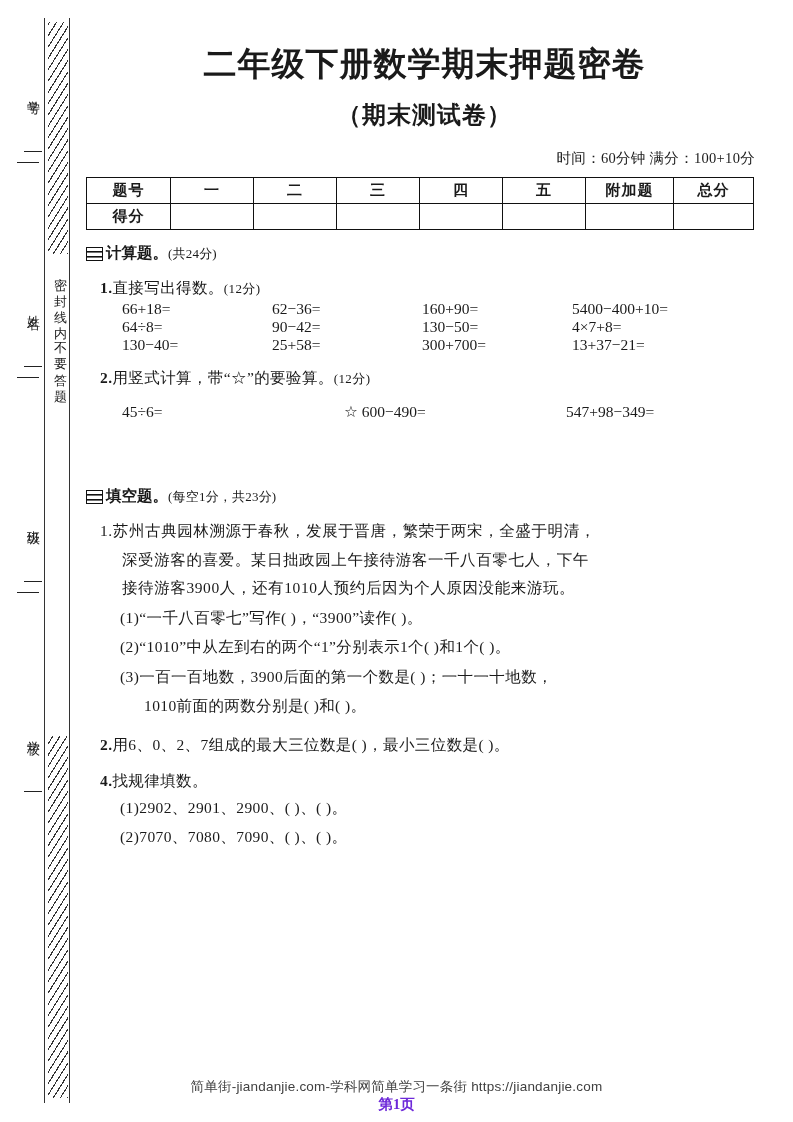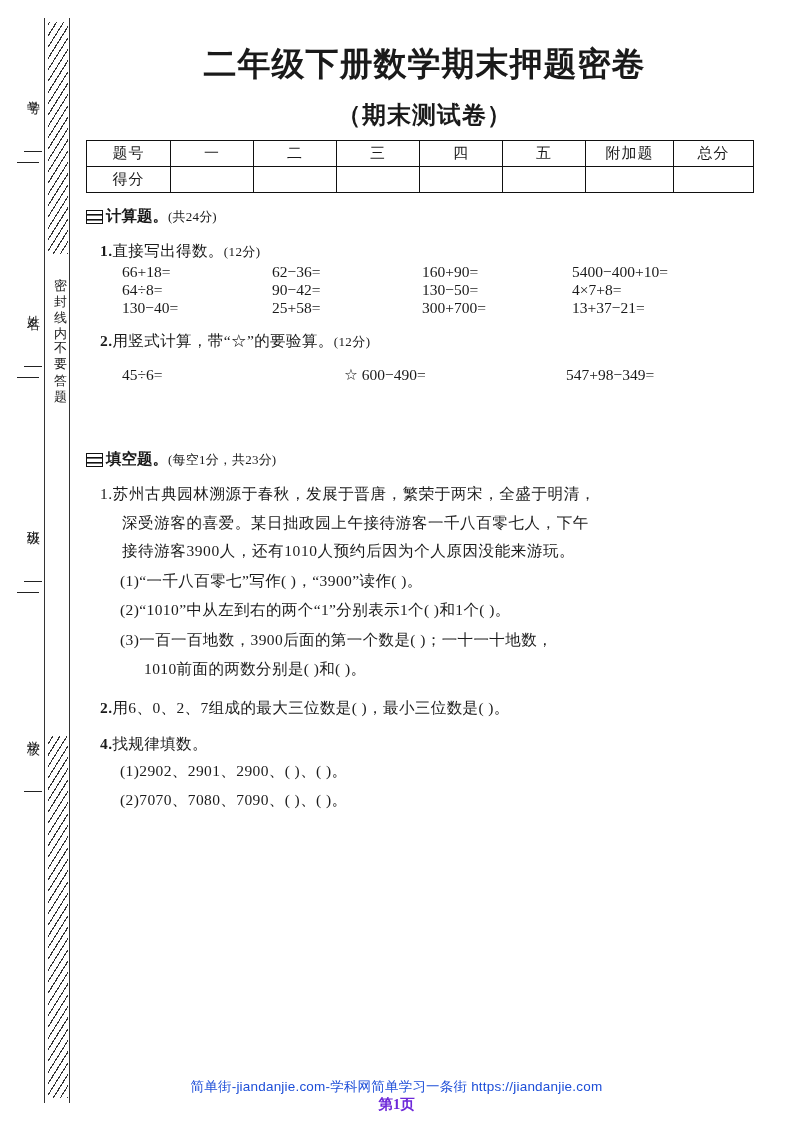--- a/index.html
+++ b/index.html
@@ -96,21 +96,21 @@
     width: 668px;
     margin-top: 9px;
     border-collapse: collapse;
     table-layout: fixed;
   }
   table.score td {
     border: 1.3px solid #111;
     height: 26px;
     text-align: center;
     font-size: 15px;
-    font-weight: 400;
+    font-weight: 700;
     letter-spacing: 1px;
     margin-left: 10px;
   }
   table.score td.lbl { width: 84px; }
   table.score td.extra { width: 88px; }
   table.score td.tot { width: 80px; }
 
   .sec-head {
     display: flex; align-items: center;
     margin-top: 13px;
@@ -172,21 +172,21 @@
     font-size: 15.5px;
     line-height: 1.9;
     padding-left: 34px;
     letter-spacing: .4px;
   }
 
   .footer-wm {
     position: absolute; left: 0; right: 0; bottom: 26px;
     text-align: center;
     font-size: 13.5px;
-    color: #1d4ed8;
+    color: #404040;
     font-family: "Liberation Sans", sans-serif;
     letter-spacing: .2px;
   }
   .page-no {
     position: absolute; left: 0; right: 0; bottom: 8px;
     text-align: center;
     font-size: 14.5px;
     font-weight: 700;
     color: #6d28d9;
   }
@@ -219,20 +219,21 @@
       <div class="hatch top"></div>
       <div class="inner-text">密封线内不要答题</div>
       <div class="hatch bot"></div>
     </div>
   </div>
 
   <div class="content">
 
     <div class="title">二年级下册数学期末押题密卷</div>
     <div class="subtitle">（期末测试卷）</div>
+    <div class="meta-line">时间：60分钟  满分：100+10分</div>
 
     <table class="score">
       <tbody>
           <tr>
         <td class="lbl">题号</td>
         <td>一</td>
         <td>二</td>
         <td>三</td>
         <td>四</td>
         <td>五</td>

